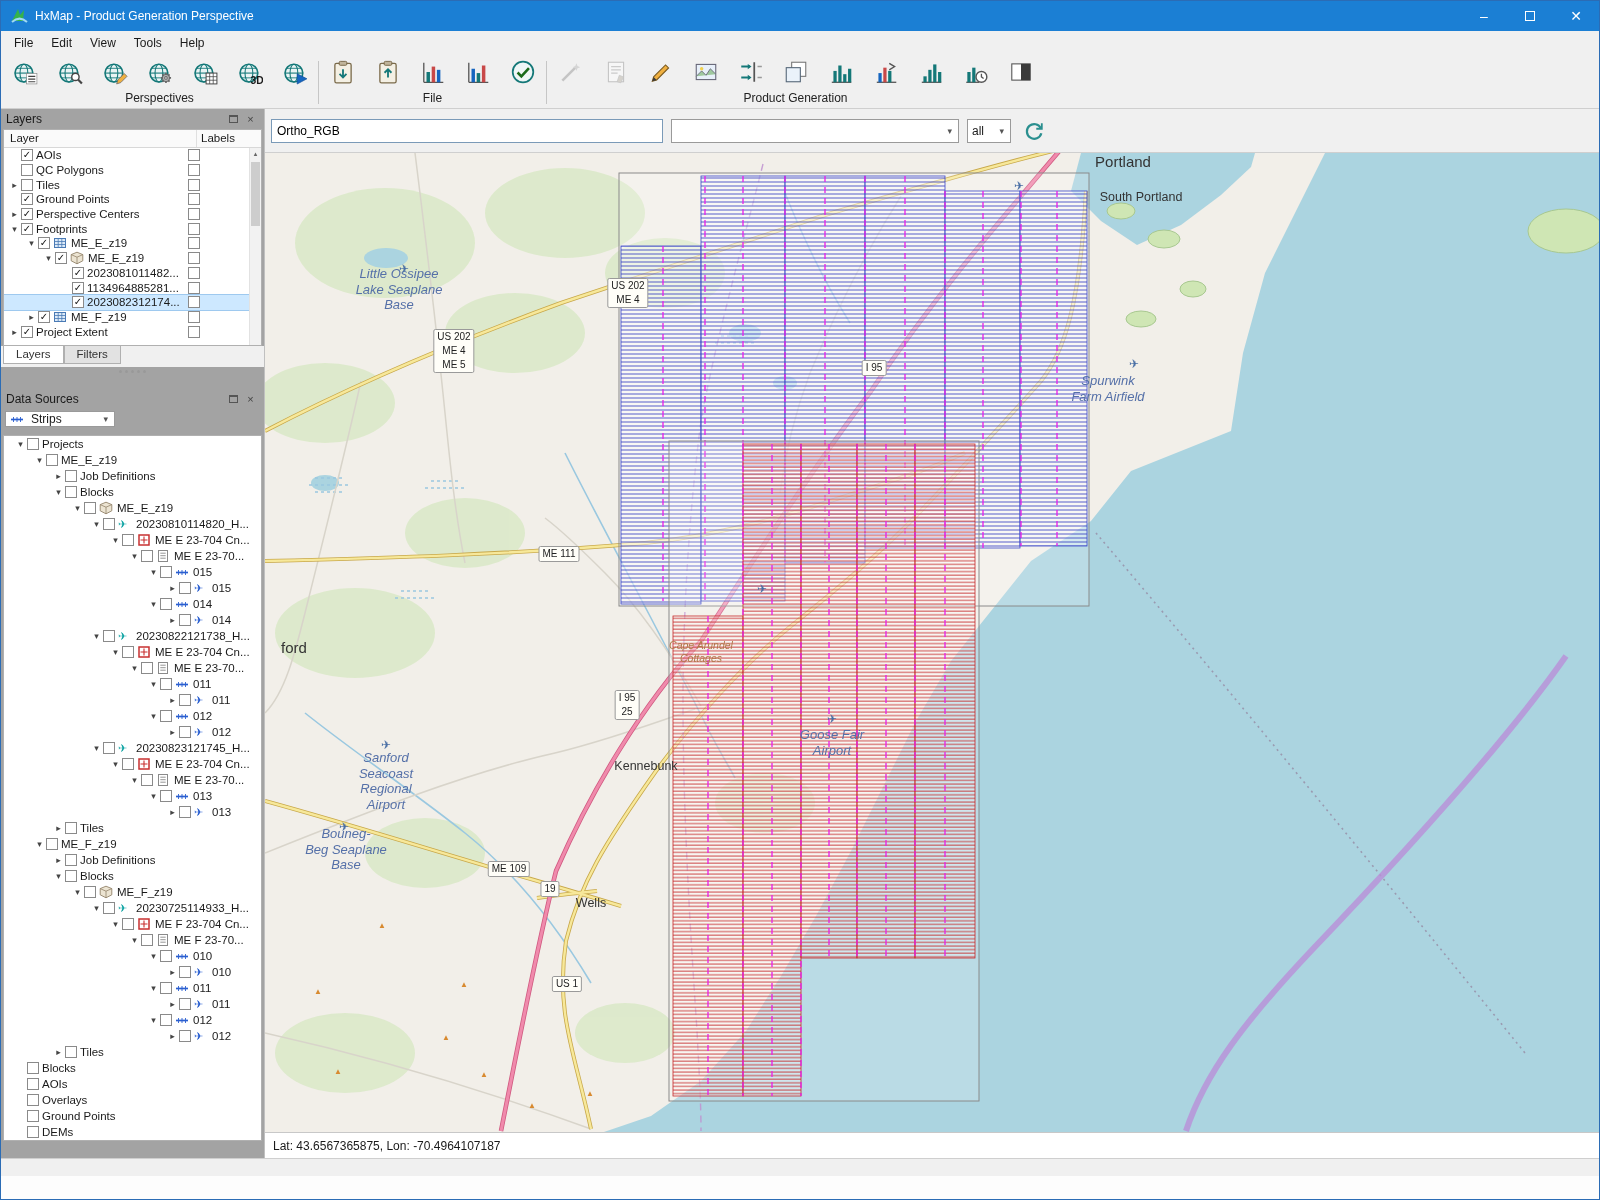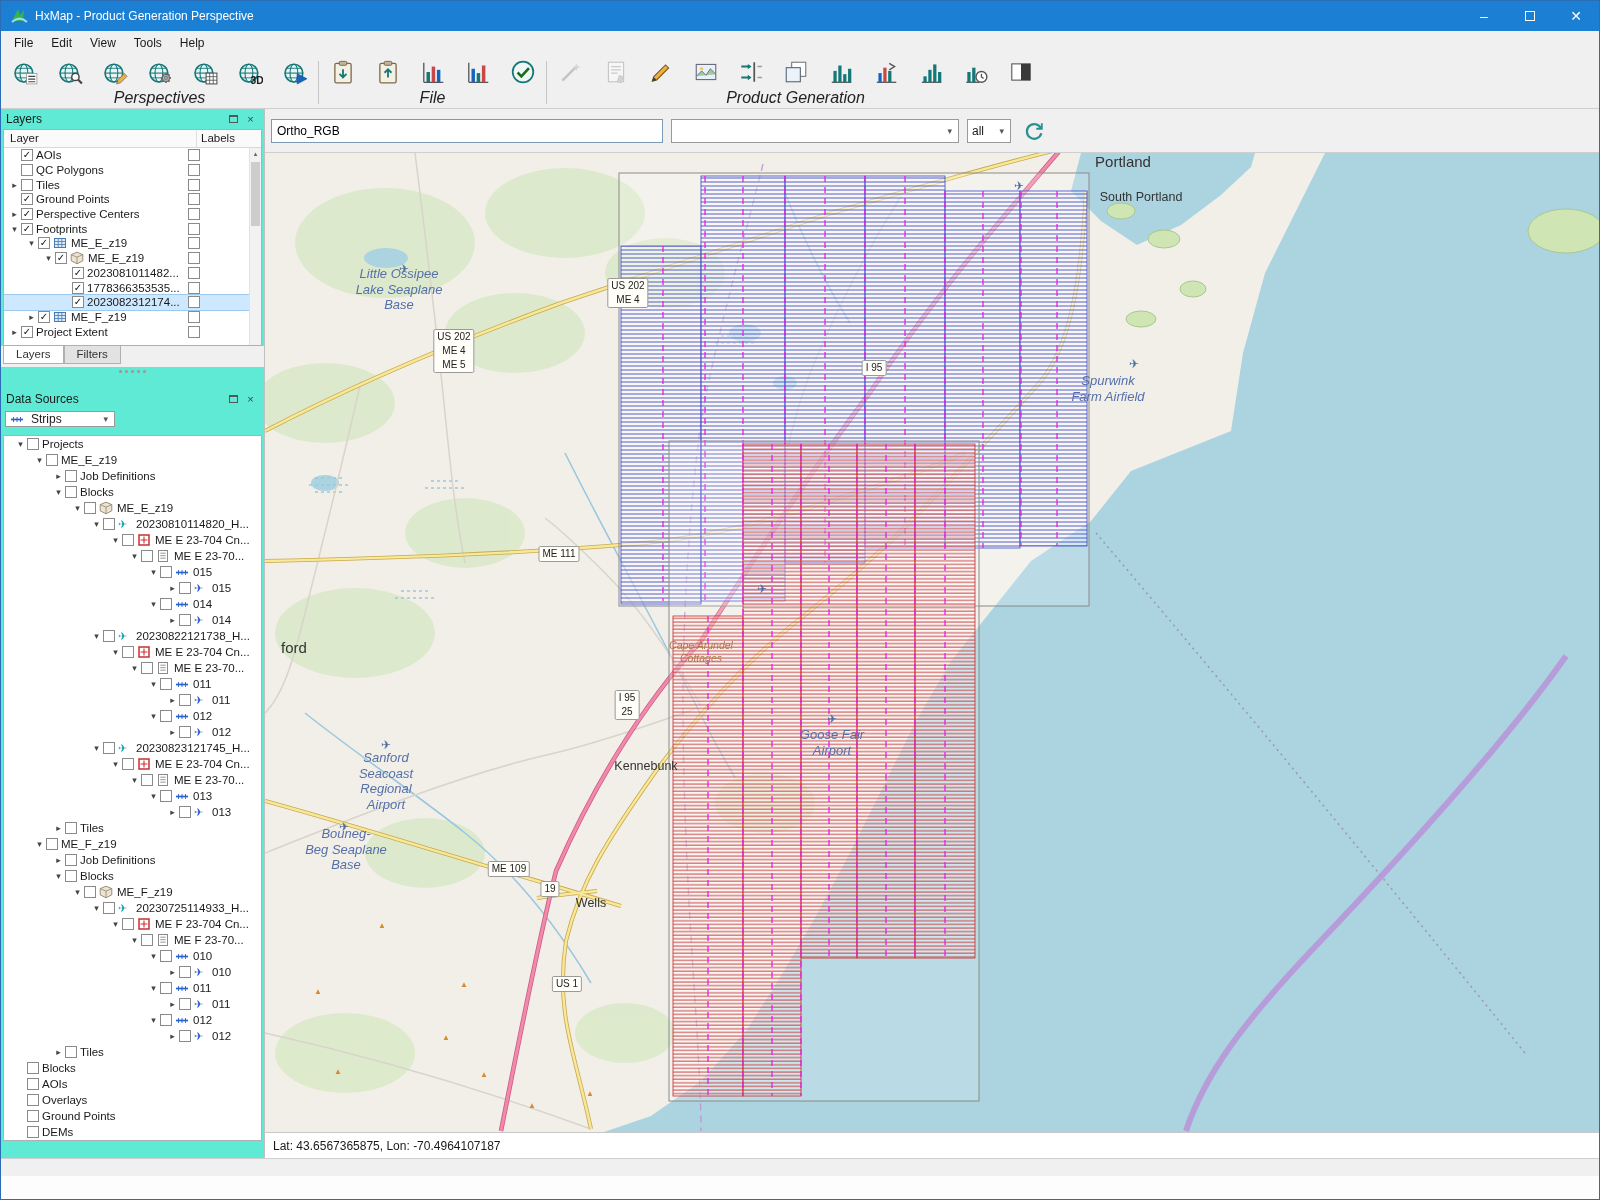--- a/index.html
+++ b/index.html
@@ -11,24 +11,24 @@
 .title-spacer{flex:1;}
 .win-btn{width:46px;height:30px;display:flex;align-items:center;justify-content:center;color:#fff;font-size:14px;}
 .max-glyph{width:10px;height:10px;border:1px solid #fff;}
 .menubar{height:24px;background:#f0f0f0;display:flex;align-items:center;padding-left:4px;flex:0 0 24px;}
 .menu-item{padding:3px 9px;}
 .toolbar{height:54px;background:#f0f0f0;display:flex;align-items:stretch;padding:2px 4px 0;border-bottom:1px solid #cfcfcf;flex:0 0 54px;}
 .tb-group{display:flex;flex-direction:column;justify-content:space-between;}
 .tb-icons{display:flex;align-items:center;gap:14px;padding:1px 4px;}
 .tb-btn{width:31px;height:30px;border:1px solid transparent;background:transparent;display:flex;align-items:center;justify-content:center;padding:0;}
 .tb-btn.disabled{opacity:.42;filter:grayscale(.8);}
-.tb-label{font-size:16px;color:#222;text-align:center;padding-bottom:3px;font-style:italic;}
+.tb-label{font-size:12px;color:#222;text-align:center;padding-bottom:3px;}
 .tb-sep{width:1px;background:#c6c6c6;margin:4px 4px;}
 .content{flex:1;display:flex;min-height:0;}
-.left-col{width:264px;background:#5eead4;display:flex;flex-direction:column;border-right:1px solid #c0c0c0;flex:0 0 264px;}
+.left-col{width:264px;background:#a3a3a3;display:flex;flex-direction:column;border-right:1px solid #c0c0c0;flex:0 0 264px;}
 .panel-header{height:20px;display:flex;align-items:center;padding:0 5px;flex:0 0 20px;}
 .panel-title{flex:1;font-size:12px;}
 .ph-btn{width:17px;height:15px;display:flex;align-items:center;justify-content:center;color:#444;font-size:11px;}
 .float-glyph{width:9px;height:8px;border:1px solid #555;border-top:2px solid #555;}
 .layers-panel{height:258px;display:flex;flex-direction:column;flex:0 0 258px;}
 .tree-frame{flex:1;background:#fff;border:1px solid #b0b0b0;margin:0 2px;position:relative;overflow:hidden;}
 .col-header{height:18px;display:flex;background:#fafafa;border-bottom:1px solid #d8d8d8;font-size:11.5px;flex:0 0 18px;}
 .col-layer{flex:1;padding:2px 6px;border-right:1px solid #e0e0e0;}
 .col-labels{width:64px;padding:2px 4px;}
 .tree-rows{position:absolute;left:0;right:12px;top:18px;bottom:0;overflow:hidden;}
@@ -402,21 +402,21 @@
               </div>
               <div class="tree-row" style="padding-left: 55px;">
                 <span class="expander"></span>
                 <span class="cb">✓</span>
                 <span class="tree-label">2023081011482...</span>
                 <span class="cb labels-cb"></span>
               </div>
               <div class="tree-row" style="padding-left: 55px;">
                 <span class="expander"></span>
                 <span class="cb">✓</span>
-                <span class="tree-label">1778366353535...</span>
+                <span class="tree-label">1134964885281...</span>
                 <span class="cb labels-cb"></span>
               </div>
               <div class="tree-row selected" style="padding-left: 55px;">
                 <span class="expander"></span>
                 <span class="cb">✓</span>
                 <span class="tree-label">2023082312174...</span>
                 <span class="cb labels-cb"></span>
               </div>
               <div class="tree-row" style="padding-left: 21px;">
                 <span class="expander">▸</span>

